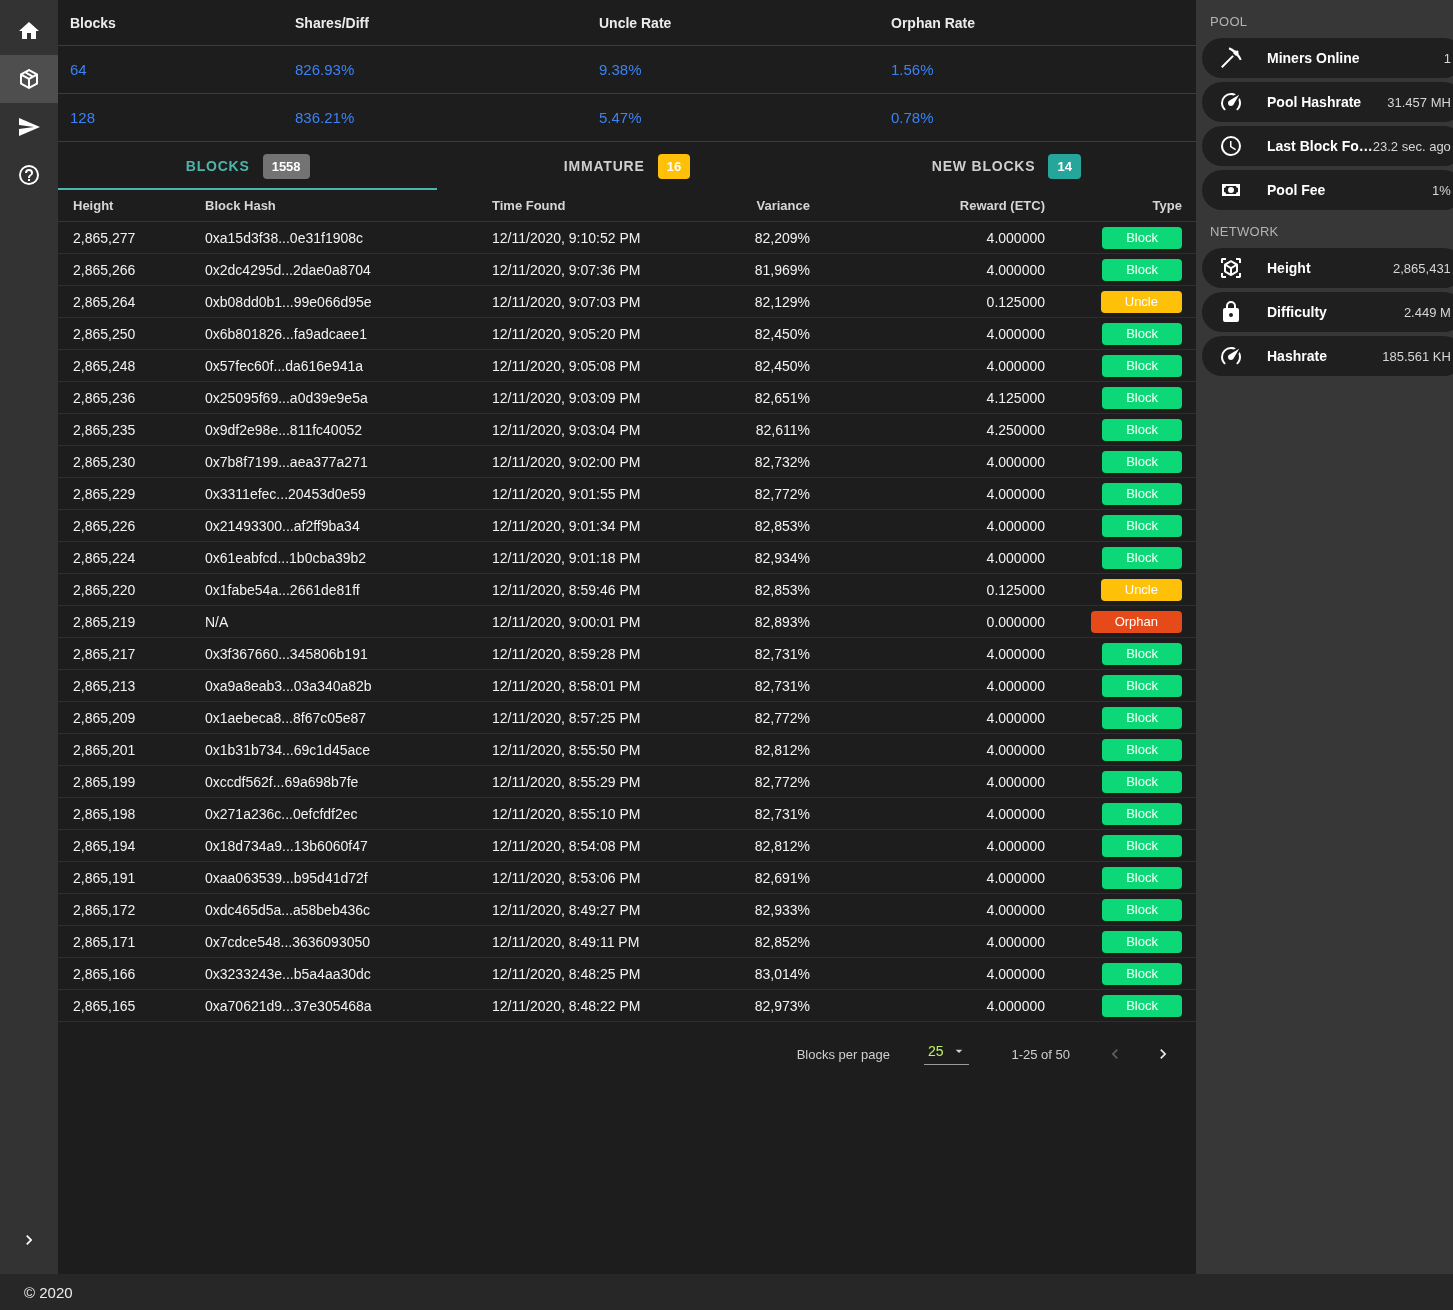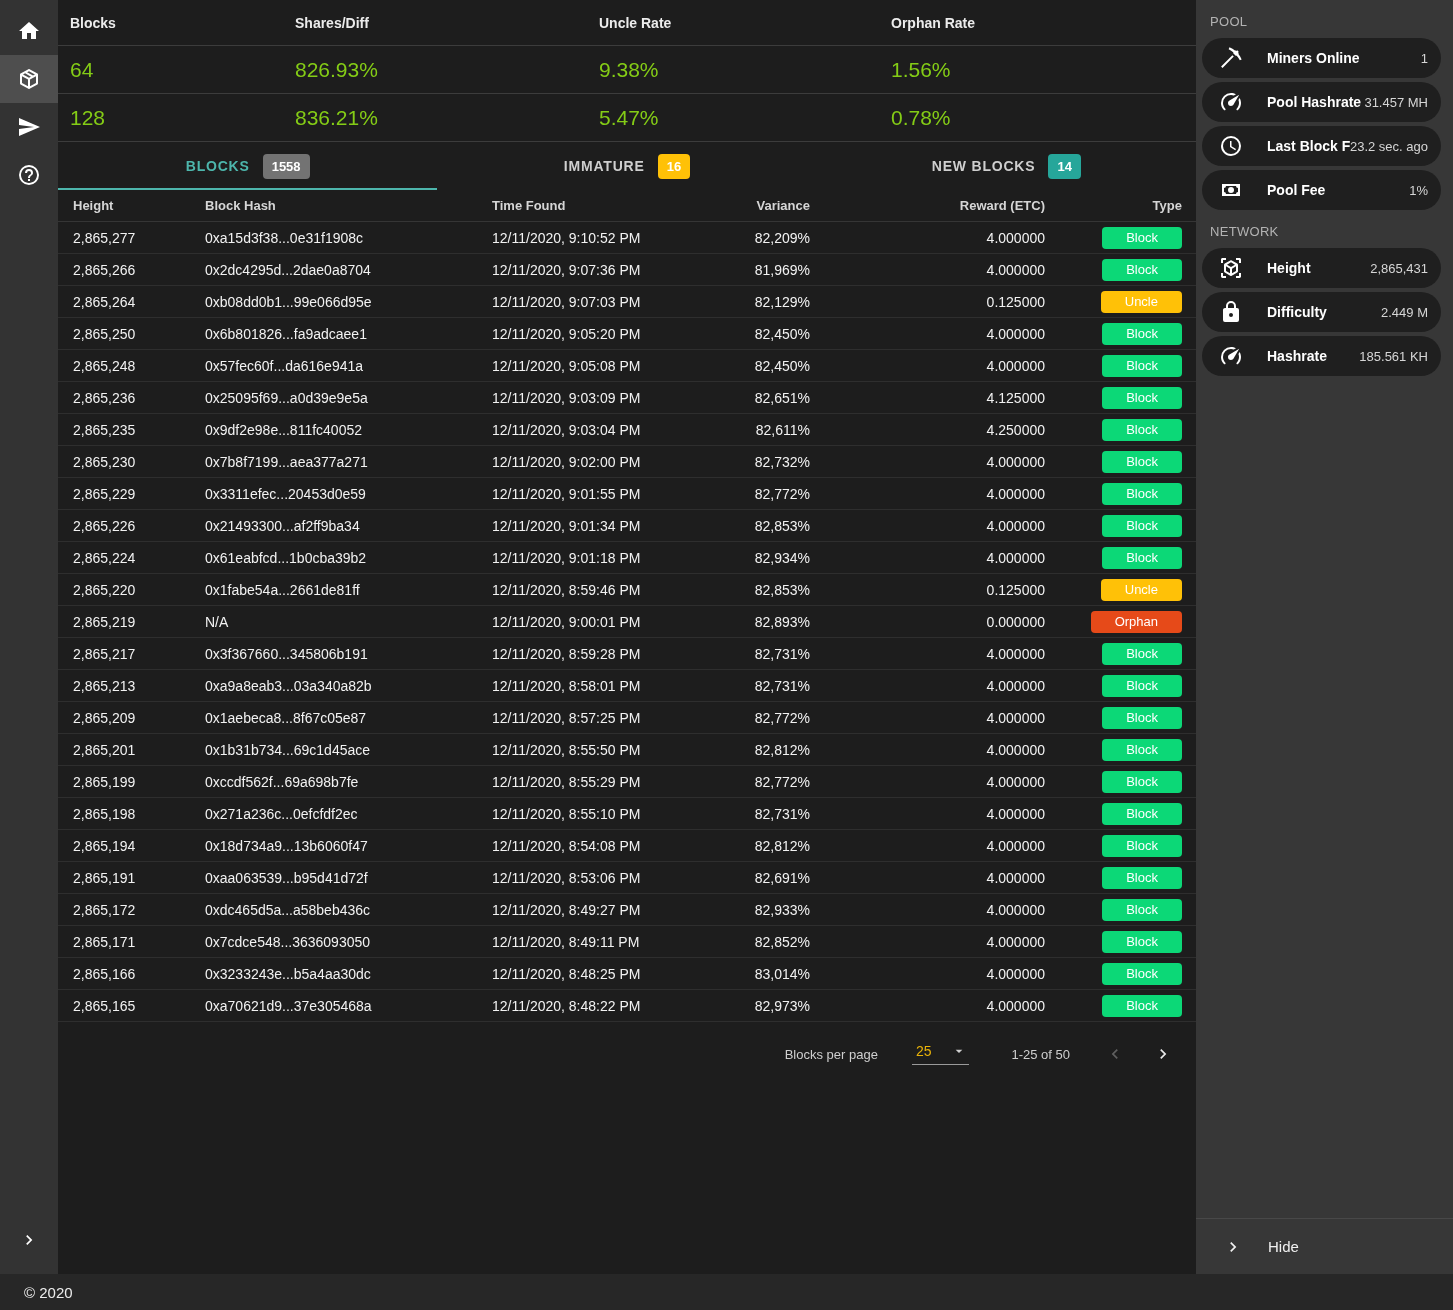--- a/index.html
+++ b/index.html
@@ -35,21 +35,21 @@
 
   
   .content { width:1138px; flex:0 0 1138px; background:#1d1d1d; display:flex; flex-direction:column; }
 
   .stats-head, .stats-row {
     display:grid; grid-template-columns:225px 304px 292px 1fr;
     padding-left:12px; align-items:center;
   }
   .stats-head { height:46px; border-bottom:1px solid #3c3c3c; }
   .stats-head span { font-size:14px; font-weight:bold; color:#ececec; }
-  .stats-row { height:48px; border-bottom:1px solid #3c3c3c; font-size:21px; color:#84cc16; }
+  .stats-row { height:48px; border-bottom:1px solid #3c3c3c; font-size:15px; color:#3b82f6; }
 
   .tabs { height:48px; display:flex; }
   .tab { flex:1; position:relative; display:flex; align-items:center; justify-content:center; gap:13px; cursor:pointer; }
   .tab-label { font-size:14px; font-weight:bold; letter-spacing:.8px; color:#cfcfcf; }
   .tab-badge { min-width:26px; text-align:center; padding:5px 9px; border-radius:4px; font-size:13px; font-weight:bold; color:#fff; }
   .tab-underline { position:absolute; left:0; right:0; bottom:0; height:2px; display:none; }
   .tab.active .tab-underline { display:block; }
 
   .btable-head, .brow {
     display:grid; grid-template-columns:132px 287px 265px 68px 235px 1fr;
@@ -57,30 +57,30 @@
   }
   .btable-head { height:32px; border-bottom:1px solid #353535; font-size:13px; font-weight:bold; color:#d6d6d6; }
   .brow { height:32px; border-bottom:1px solid #2e2e2e; font-size:14px; color:#f2f2f2; }
   .c0,.c1,.c2 { padding-left:15px; text-align:left; }
   .c3,.c4 { text-align:right; }
   .c5 { text-align:right; padding-right:14px; }
   .btable-head .c5 { }
   .chip { display:inline-block; height:22px; line-height:22px; padding:0 24px; min-width:52px; text-align:center; border-radius:4px; font-size:13px; color:#fff; }
 
   .pagination { height:64px; display:flex; align-items:center; justify-content:flex-end; padding-right:18px; color:#cfcfcf; font-size:13px; }
-  .page-select { display:flex; gap:20px; margin-left:34px; padding:0 2px 5px 4px; border-bottom:1px solid #9a9a9a; color:#eab308; font-size:14px; cursor:pointer; }
+  .page-select { display:flex; gap:8px; margin-left:34px; padding:0 2px 5px 4px; border-bottom:1px solid #9a9a9a; color:#bef264; font-size:14px; cursor:pointer; }
   .page-select svg { width:16px; height:16px; color:#cfcfcf; }
   .page-range { margin-left:42px; }
   .page-btn { background:none; border:none; cursor:pointer; display:flex; align-items:center; justify-content:center; width:30px; height:30px; }
   .page-btn svg { width:20px; height:20px; }
   .page-prev { margin-left:30px; color:#5f5f5f; }
   .page-next { margin-left:18px; color:#e8e8e8; }
 
   
-  .right-sidebar { width:257px; flex:0 0 257px; background:#373737; display:flex; flex-direction:column; }
+  .right-sidebar { width:257px; flex:0 0 257px; background:#373737; display:flex; flex-direction:row; }
   .sb-title { margin:14px 0 9px 14px; font-size:13px; color:#b3b3b3; letter-spacing:.3px; }
   .sb-pill { height:40px; margin:0 12px 4px 6px; background:#1f1f1f; border-radius:20px; display:flex; align-items:center; padding:0 13px 0 17px; }
   .sb-pill svg { width:24px; height:24px; color:#fff; flex:0 0 24px; }
   .sb-label { margin-left:24px; font-size:14px; font-weight:bold; color:#fff; flex:1; white-space:nowrap; overflow:hidden; }
   .sb-value { font-size:13px; color:#d6d6d6; white-space:nowrap; }
   .sb-spacer { flex:1; }
   .sb-hide { height:56px; border-top:1px solid #484848; display:flex; align-items:center; padding-left:27px; gap:25px; cursor:pointer; font-size:15px; color:#f0f0f0; }
   .sb-hide svg { width:20px; height:20px; }
 
   

